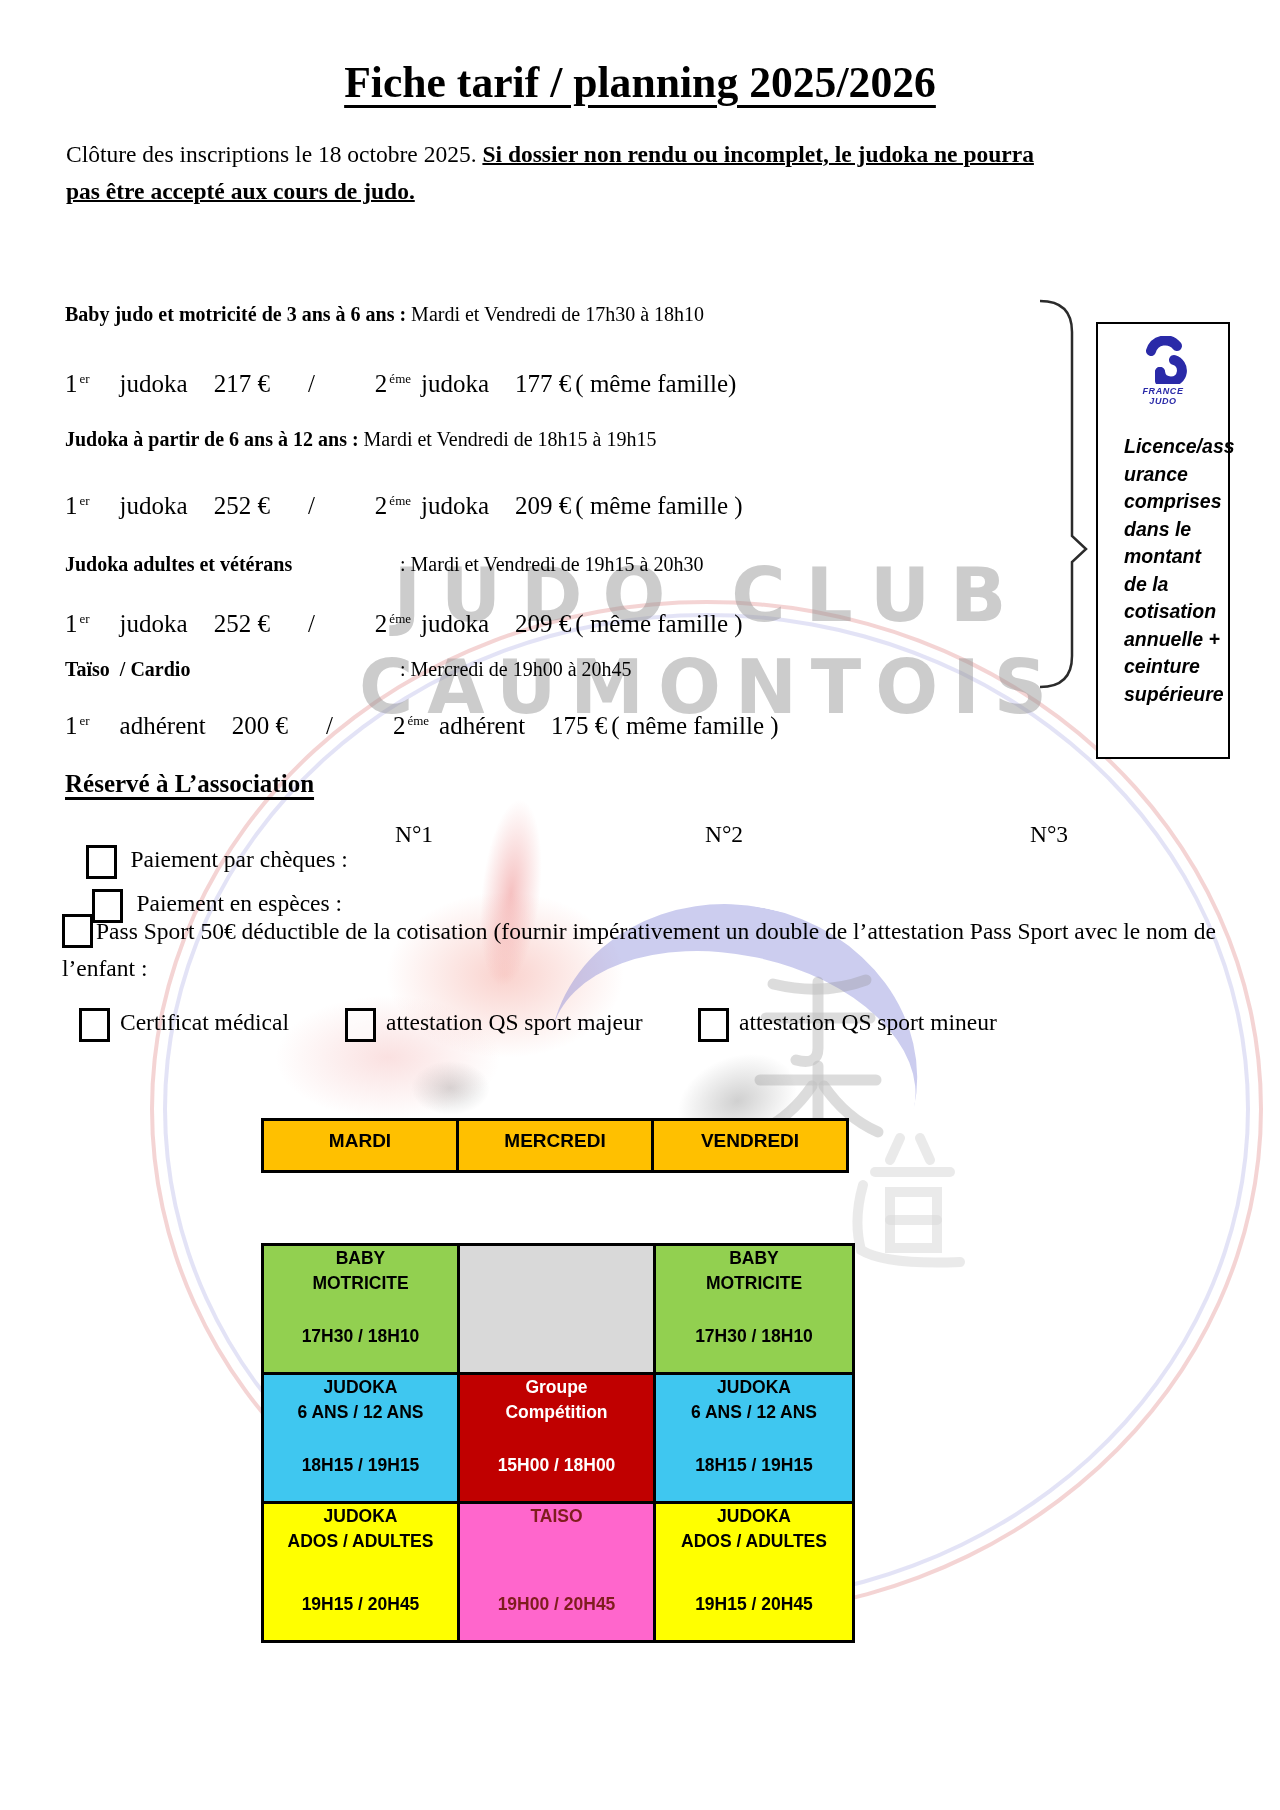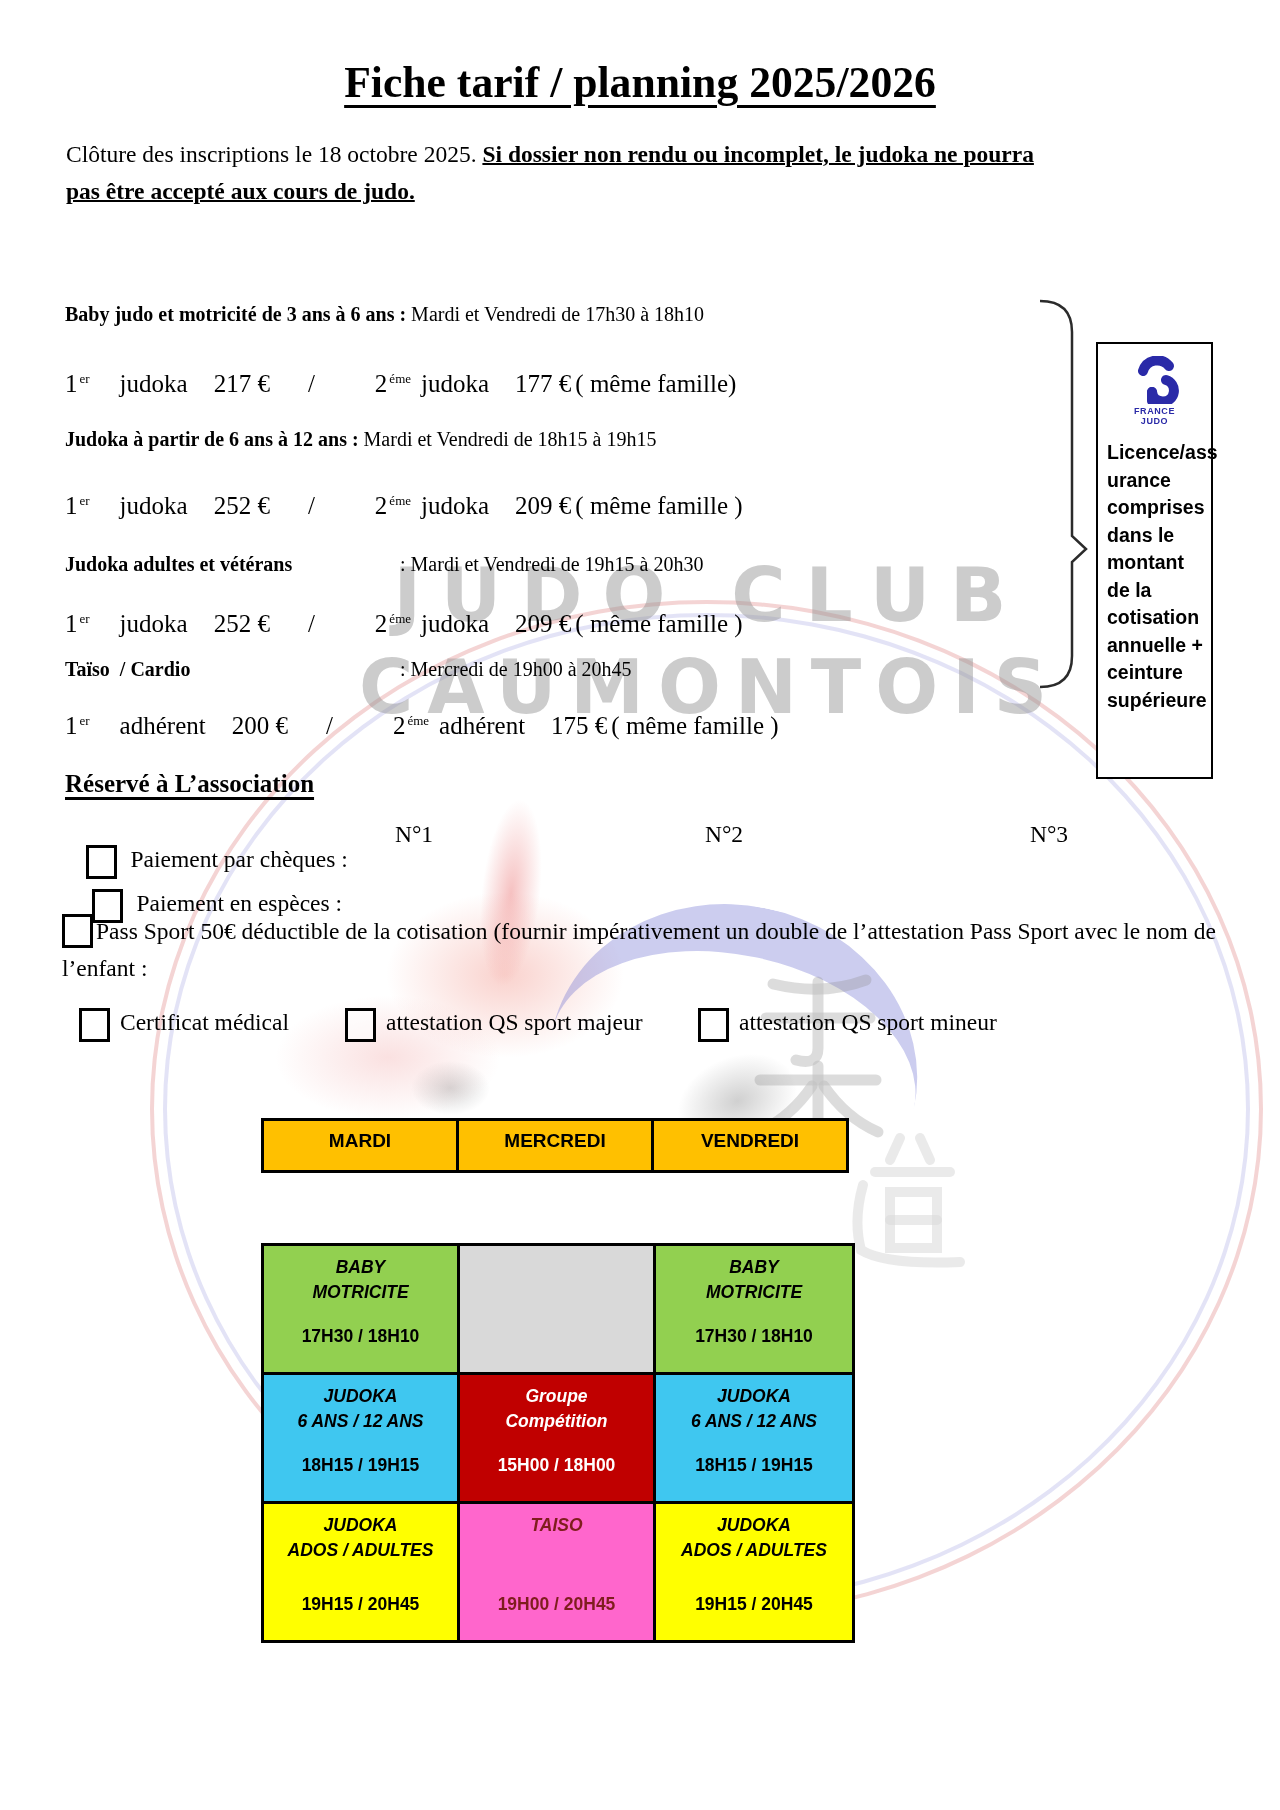--- a/index.html
+++ b/index.html
@@ -59,42 +59,42 @@
   .cbrow .cblabel{margin-left:14px;}
   .ncheq{position:absolute;top:3px;}
   .passrow{position:absolute;top:913px;left:62px;width:1172px;font-size:23.5px;line-height:37px;white-space:pre-wrap;}
   .passrow .cb{vertical-align:-9px;margin-right:3px;}
   .docsrow{position:absolute;top:1008px;left:65px;width:1100px;height:44px;font-size:23.5px;}
   .docitem{position:absolute;top:0;white-space:nowrap;}
   .docitem .doclabel{margin-left:10px;margin-top:28px;}
 
   
   .bracket{position:absolute;left:1028px;top:296px;}
-  .sidebox{position:absolute;left:1096px;top:342px;width:117px;height:437px;border:2.5px solid #000;
-           box-sizing:border-box;background:#fff;}
+  .sidebox{position:absolute;left:1096px;top:322px;width:134px;height:437px;border:2.5px solid #000;
+           box-sizing:border-box;background:#fff;font-style:italic;}
   .fj-logo{display:block;margin:12px auto 2px;}
   .fj-brand{font-family:"Liberation Sans",sans-serif;font-weight:bold;color:#2A2AA8;
             font-size:9px;line-height:10px;text-align:center;letter-spacing:0.6px;}
-  .sb-text{margin-top:13px;padding-left:9px;font-family:"Liberation Sans",sans-serif;
+  .sb-text{margin-top:27px;padding-left:26px;font-family:"Liberation Sans",sans-serif;
            font-weight:bold;font-size:19.5px;line-height:27.5px;}
 
   
   .thead{position:absolute;left:261px;top:1118px;width:588px;height:55px;display:flex;
          box-sizing:border-box;border:3px solid #000;}
   .th{flex:1;border-left:3px solid #000;text-align:center;font-family:"Liberation Sans",sans-serif;
       font-weight:bold;font-size:19px;padding-top:9px;box-sizing:border-box;}
   .th:first-child{border-left:none;}
   .tbody{position:absolute;left:261px;top:1243px;border:3px solid #000;display:grid;
          grid-template-columns:196px 196px 196px;grid-template-rows:129px 129px 136px;}
   .cell{border-right:3px solid #000;border-bottom:3px solid #000;box-sizing:border-box;
         display:flex;flex-direction:column;align-items:center;text-align:center;
         font-family:"Liberation Sans",sans-serif;font-weight:bold;font-size:17.5px;}
   .cell:nth-child(3n){border-right:none;}
   .cell:nth-child(n+7){border-bottom:none;}
-  .cl{padding-top:9px;line-height:25px;font-style:italic;}
+  .cl{line-height:25px;}
   .ct{margin-top:auto;margin-bottom:26px;line-height:20px;}
 
   
   .footer{position:absolute;left:64px;top:1740px;font-family:"Liberation Sans",sans-serif;
           font-size:17.5px;line-height:32px;white-space:pre-wrap;}
 </style>
 </head>
 <body>
 
 <div class="page">

